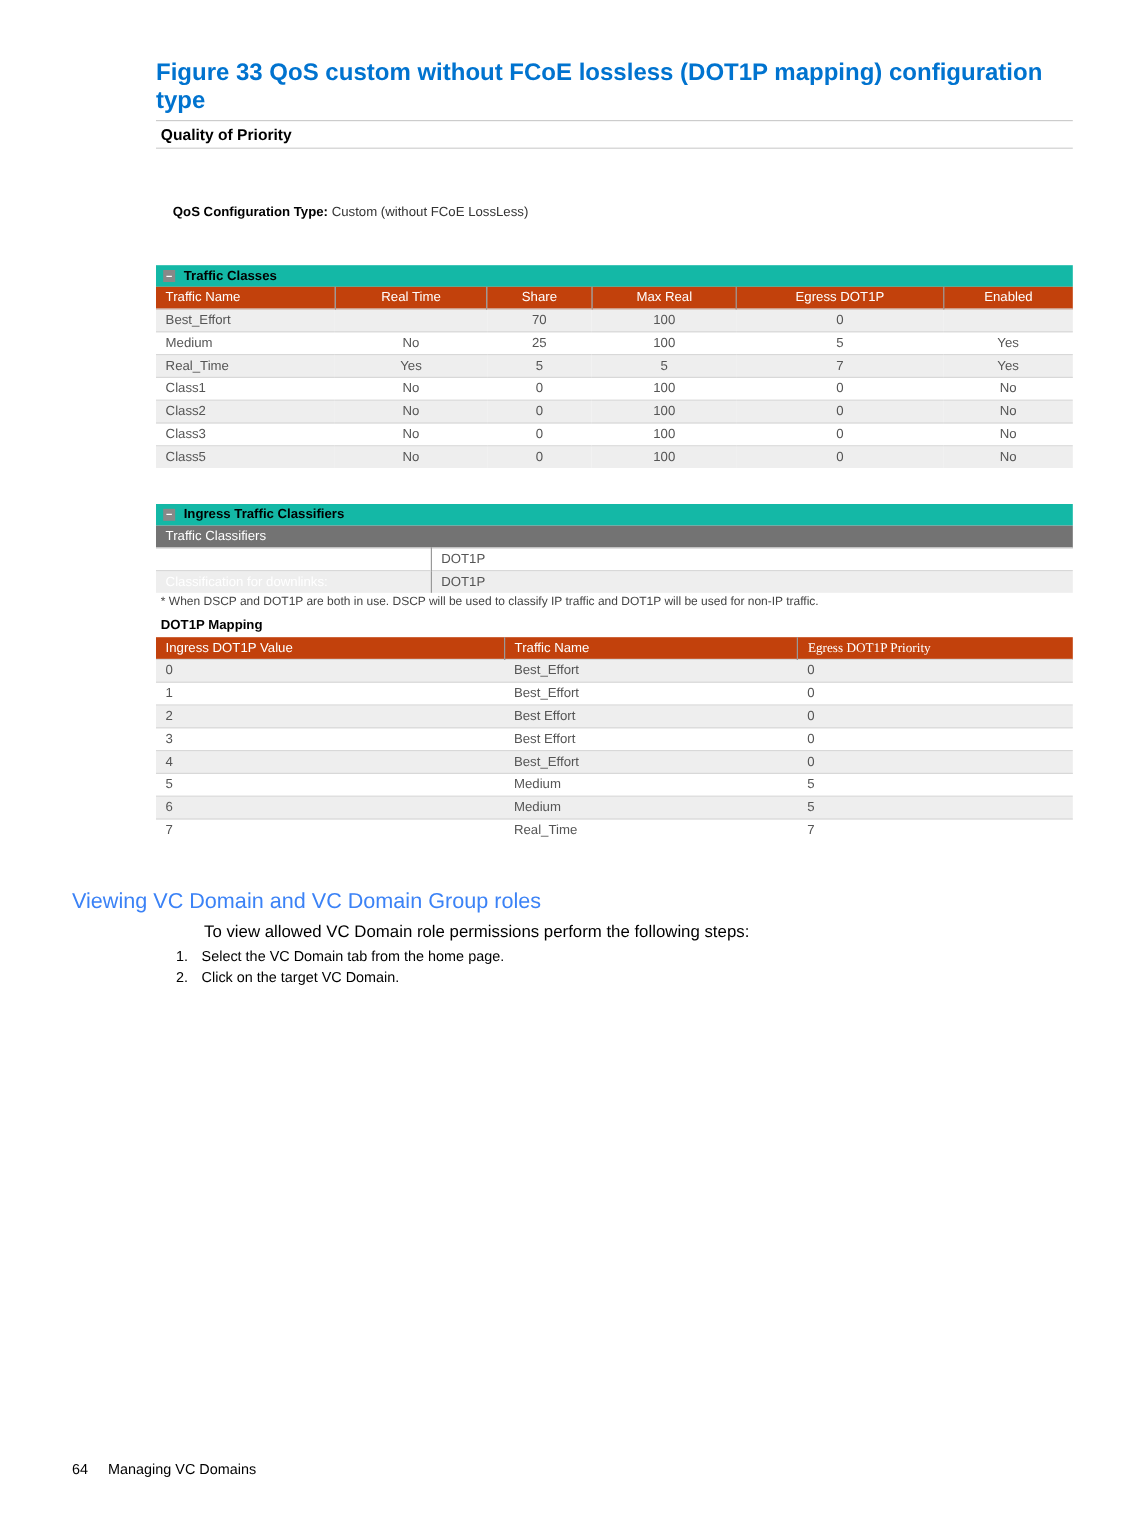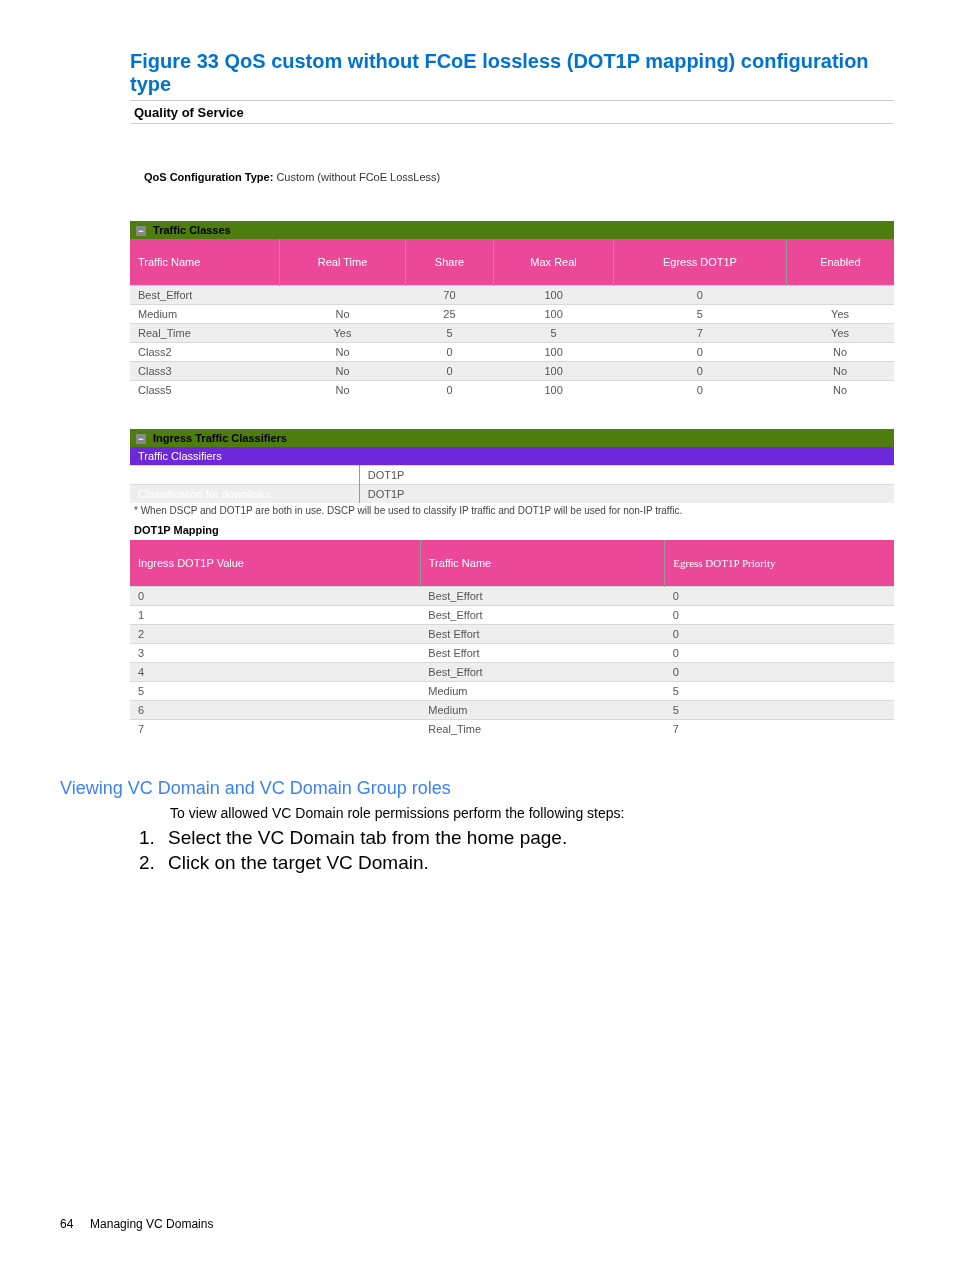--- a/index.html
+++ b/index.html
@@ -31,21 +31,21 @@
     }
     .border-bottom { border-bottom: 1px solid #d0d0d0; }
     .config-line {
       font-size: 11px;
       padding: 4px 0 8px 14px;
       color: #333;
       margin-top: 43px;
     }
     .config-line b { font-weight: bold; color: #000; }
     .section-header-bar {
-      background: #4d7c0f;
+      background: #14b8a6;
       font-size: 11px;
       font-weight: bold;
       padding: 3px 6px;
       margin-top: 30px;
     }
     .collapse-icon {
       display: inline-block;
       width: 10px;
       height: 10px;
       background: #888;
@@ -56,25 +56,25 @@
       margin-right: 4px;
       vertical-align: middle;
     }
     table {
       width: 100%;
       border-collapse: collapse;
       font-size: 11px;
       color: #555;
     }
     table th {
-      background: #ec4899;
+      background: #c2410c;
       color: #fff;
       font-weight: normal;
       text-align: left;
-      padding: 17px 8px;
+      padding: 3px 8px;
       border-right: 1px solid #999;
     }
     table th:last-child { border-right: none; }
     table td {
       padding: 3px 8px;
       border-top: 1px solid #d8d8d8;
     }
     table tr:nth-child(odd) td { background: #eeeeee; }
     table tr:nth-child(even) td { background: #fff; }
     .traffic-classes-tbl th:nth-child(2),
@@ -122,39 +122,39 @@
       margin: 10px 0 6px 0;
     }
     .body-text {
       font-size: 14px;
       margin-left: 110px;
       margin-bottom: 6px;
       color: #000000;
     }
     ol.steps {
       margin-left: 100px;
-      font-size: 19px;
+      font-size: 12px;
       color: #000;
     }
     ol.steps li { margin-bottom: 3px; padding-left: 8px;}
     .footer {
       position: absolute;
       bottom: 40px;
       left: 60px;
       font-size: 12px;
       color: #000;
     }
   </style>
 </head>
 <body>
 
 <div class="figure-title">Figure 33 QoS custom without FCoE lossless (DOT1P mapping) configuration type</div>
 
 <div class="screenshot-container">
-  <div class="panel-title border-bottom">Quality of Service</div>
+  <div class="panel-title border-bottom">Quality of Priority</div>
   <div class="config-line">
     <b>QoS Configuration Type:</b>
     <span>Custom (without FCoE LossLess)</span>
   </div>
 
   <div class="section-header-bar">
     <span class="collapse-icon">−</span>
     <span>Traffic Classes</span>
   </div>
   <table class="traffic-classes-tbl">
@@ -187,20 +187,28 @@
         </tr>
         <tr>
           <td>Real_Time</td>
           <td>Yes</td>
           <td>5</td>
           <td>5</td>
           <td>7</td>
           <td>Yes</td>
         </tr>
         <tr>
+          <td>Class1</td>
+          <td>No</td>
+          <td>0</td>
+          <td>100</td>
+          <td>0</td>
+          <td>No</td>
+        </tr>
+        <tr>
           <td>Class2</td>
           <td>No</td>
           <td>0</td>
           <td>100</td>
           <td>0</td>
           <td>No</td>
         </tr>
         <tr>
           <td>Class3</td>
           <td>No</td>
@@ -220,21 +228,21 @@
       </tbody>
   </table>
 
   <div class="section-header-bar">
     <span class="collapse-icon">−</span>
     <span>Ingress Traffic Classifiers</span>
   </div>
   <table class="classifiers-tbl">
     <tbody>
         <tr>
-      <th colspan="2" style="background:#6d28d9;color:#fff;">Traffic Classifiers</th>
+      <th colspan="2" style="background:#737373;color:#fff;">Traffic Classifiers</th>
     </tr>
     <tr>
       <td class="classifier-label">Classification for uplinks:</td>
       <td class="classifier-value">DOT1P</td>
     </tr>
     <tr>
       <td class="classifier-label">Classification for downlinks:</td>
       <td class="classifier-value">DOT1P</td>
     </tr>
   </tbody>

